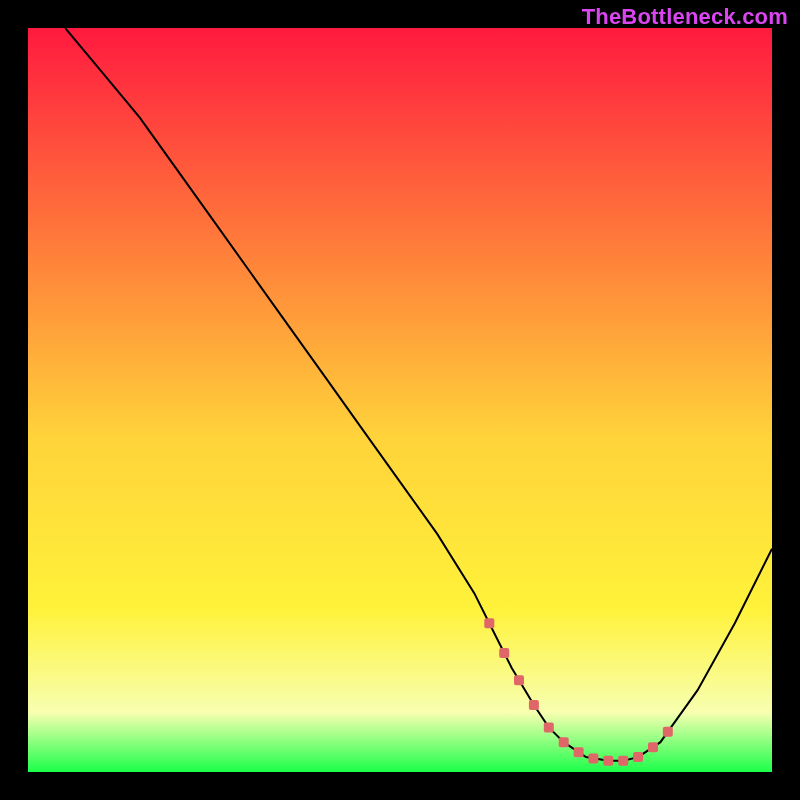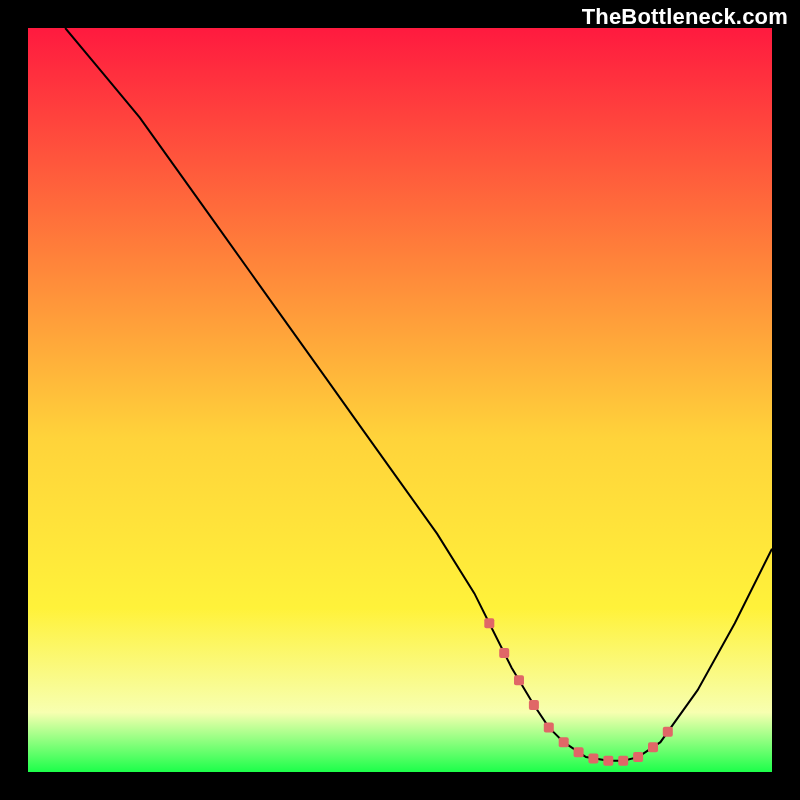--- a/index.html
+++ b/index.html
@@ -16,21 +16,21 @@
     width: 800px;
     height: 800px;
     background: #000;
   }
   .watermark {
     position: absolute;
     top: 4px;
     right: 12px;
     font-size: 22px;
     font-weight: 600;
-    color: #ffffff;
+    color: #d946ef;
     letter-spacing: 0.2px;
     z-index: 10;
   }
   .plot {
     position: absolute;
     left: 28px;
     top: 28px;
     width: 744px;
     height: 744px;
   }

